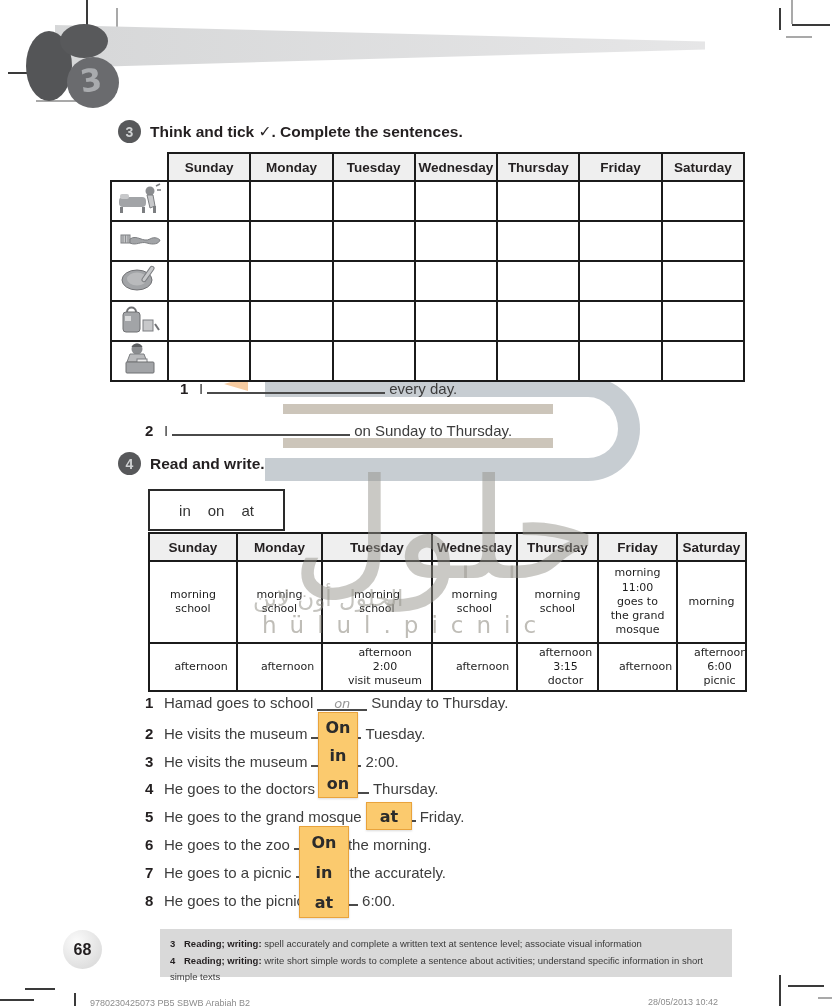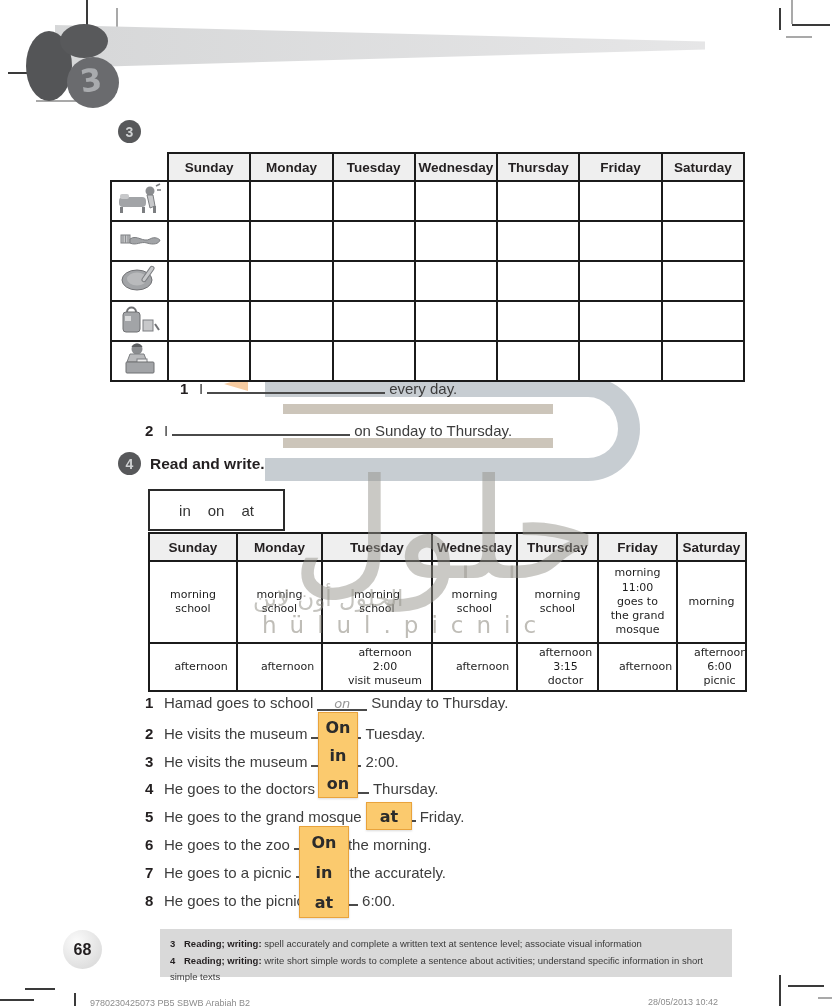--- a/index.html
+++ b/index.html
@@ -102,20 +102,21 @@
 <div class="circle c3"></div>
 <div class="unit-num">3</div>
 
 <div class="bracket"></div>
 <div class="stripe" style="top:404px;"></div>
 <div class="stripe" style="top:438px;"></div>
 <div class="pencil-tip"></div>
 
 <div class="ex-header" style="left:118px;top:120px;">
   <div class="badge">3</div>
+  <div class="ex-title">Think and tick ✓. Complete the sentences.</div>
 </div>
 
 <table class="t1-head">
   <tbody>
       <tr>
     <td>Sunday</td>
     <td>Monday</td>
     <td>Tuesday</td>
     <td>Wednesday</td>
     <td>Thursday</td>

